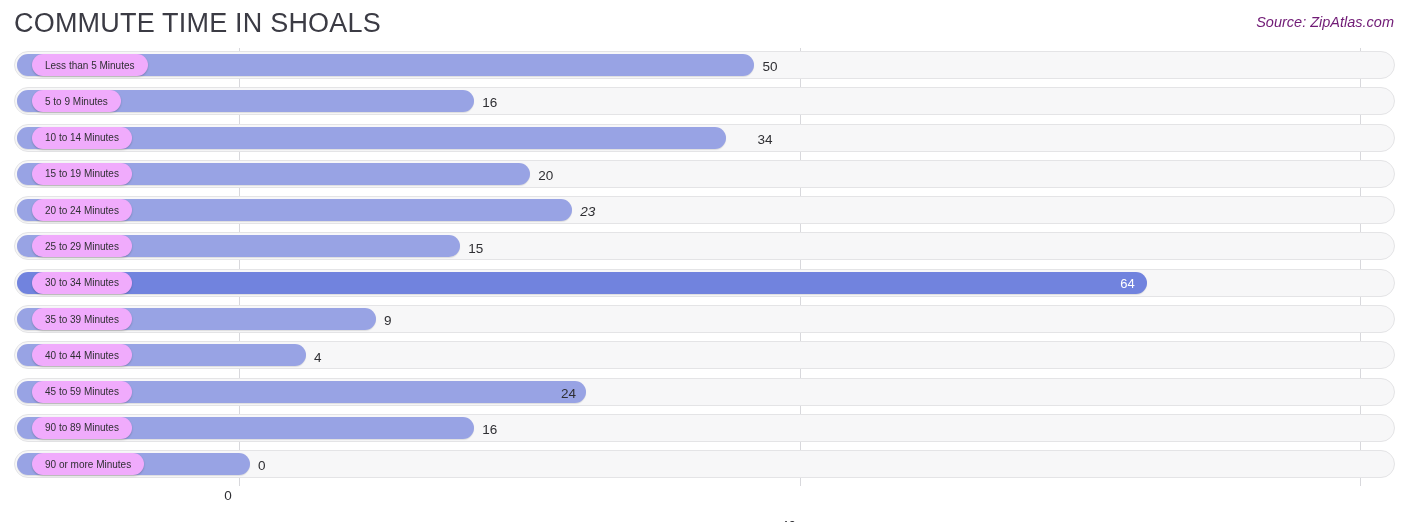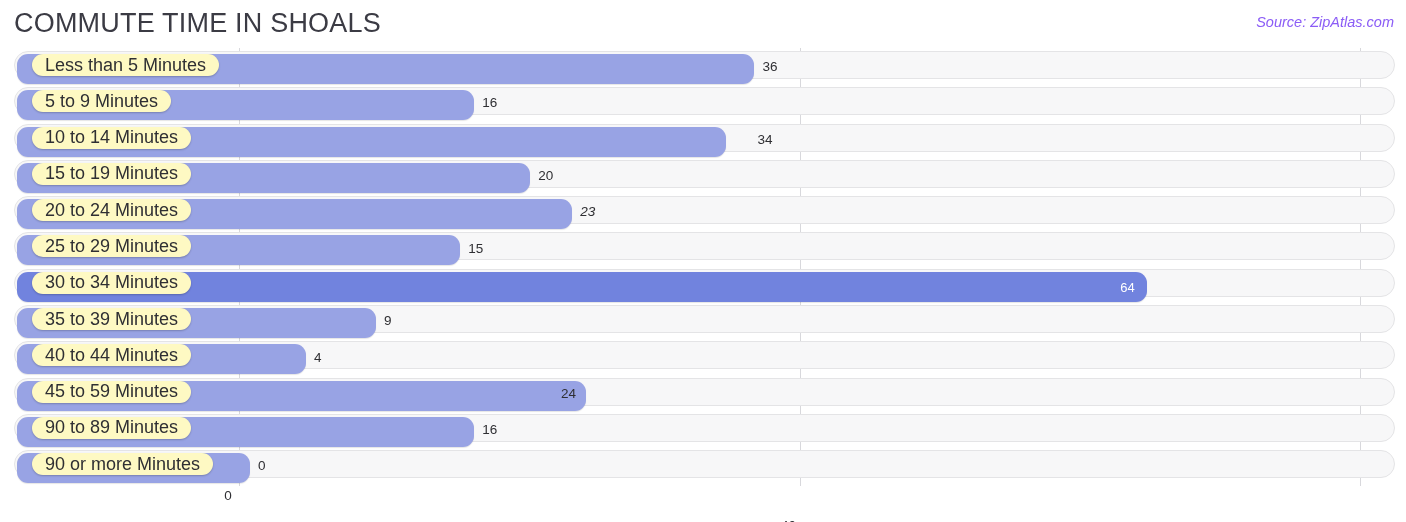--- a/index.html
+++ b/index.html
@@ -27,21 +27,21 @@
     color: #3b3b44;
     letter-spacing: 0.2px;
     white-space: nowrap;
   }
   .chart-source {
     position: absolute;
     right: 12px;
     top: 14px;
     font-size: 14.5px;
     font-style: italic;
-    color: #8b5cf6;
+    color: #701a75;
     white-space: nowrap;
   }
   
   .plot {
     position: absolute;
     left: 0;
     top: 48px;
     width: 1406px;
     height: 438px;
   }
@@ -76,21 +76,21 @@
     height: 28px;
     background: #f7f7f8;
     border: 1px solid #e4e4e6;
     border-radius: 14px;
     box-sizing: border-box;
   }
   .bar {
     position: absolute;
     left: 17px;
     top: 6px;
-    height: 30px;
+    height: 22px;
     background: #98a3e4;
     border-radius: 11px;
     box-shadow: 0 1px 1px rgba(0,0,0,0.10);
   }
   .bar.highlight {
     background: #7183de;
   }
   .bar-label-inside {
     position: absolute;
     right: 12px;
@@ -109,24 +109,24 @@
     white-space: nowrap;
   }
   .cat-pill {
     position: absolute;
     left: 32px;
     top: 6px;
     height: 22px;
     display: flex;
     align-items: center;
     padding: 0 13px;
-    background: #fef9c3;
+    background: #f0abfc;
     border-radius: 11px;
     box-shadow: 0 1px 2px rgba(0,0,0,0.22);
-    font-size: 18px;
+    font-size: 10px;
     color: #2f2f33;
     white-space: nowrap;
     text-align: center;
   }
   
   .axis {
     position: absolute;
     left: 0;
     top: 486px;
     width: 1406px;
@@ -152,21 +152,21 @@
   <div class="plot">
     <div class="gridlines">
         <div class="gridline" style="left: 239px;"></div>
         <div class="gridline" style="left: 799.5px;"></div>
         <div class="gridline" style="left: 1360px;"></div>
       </div>
     <div class="rows">
         <div class="row">
           <div class="track"></div>
           <div class="bar" style="width: 737.45px;"></div>
-          <div class="value" style="left: 762.45px;">36</div>
+          <div class="value" style="left: 762.45px;">50</div>
           <div class="cat-pill">Less than 5 Minutes</div>
         </div>
         <div class="row">
           <div class="track"></div>
           <div class="bar" style="width: 457.2px;"></div>
           <div class="value" style="left: 482.2px;">16</div>
           <div class="cat-pill">5 to 9 Minutes</div>
         </div>
         <div class="row">
           <div class="track"></div>

